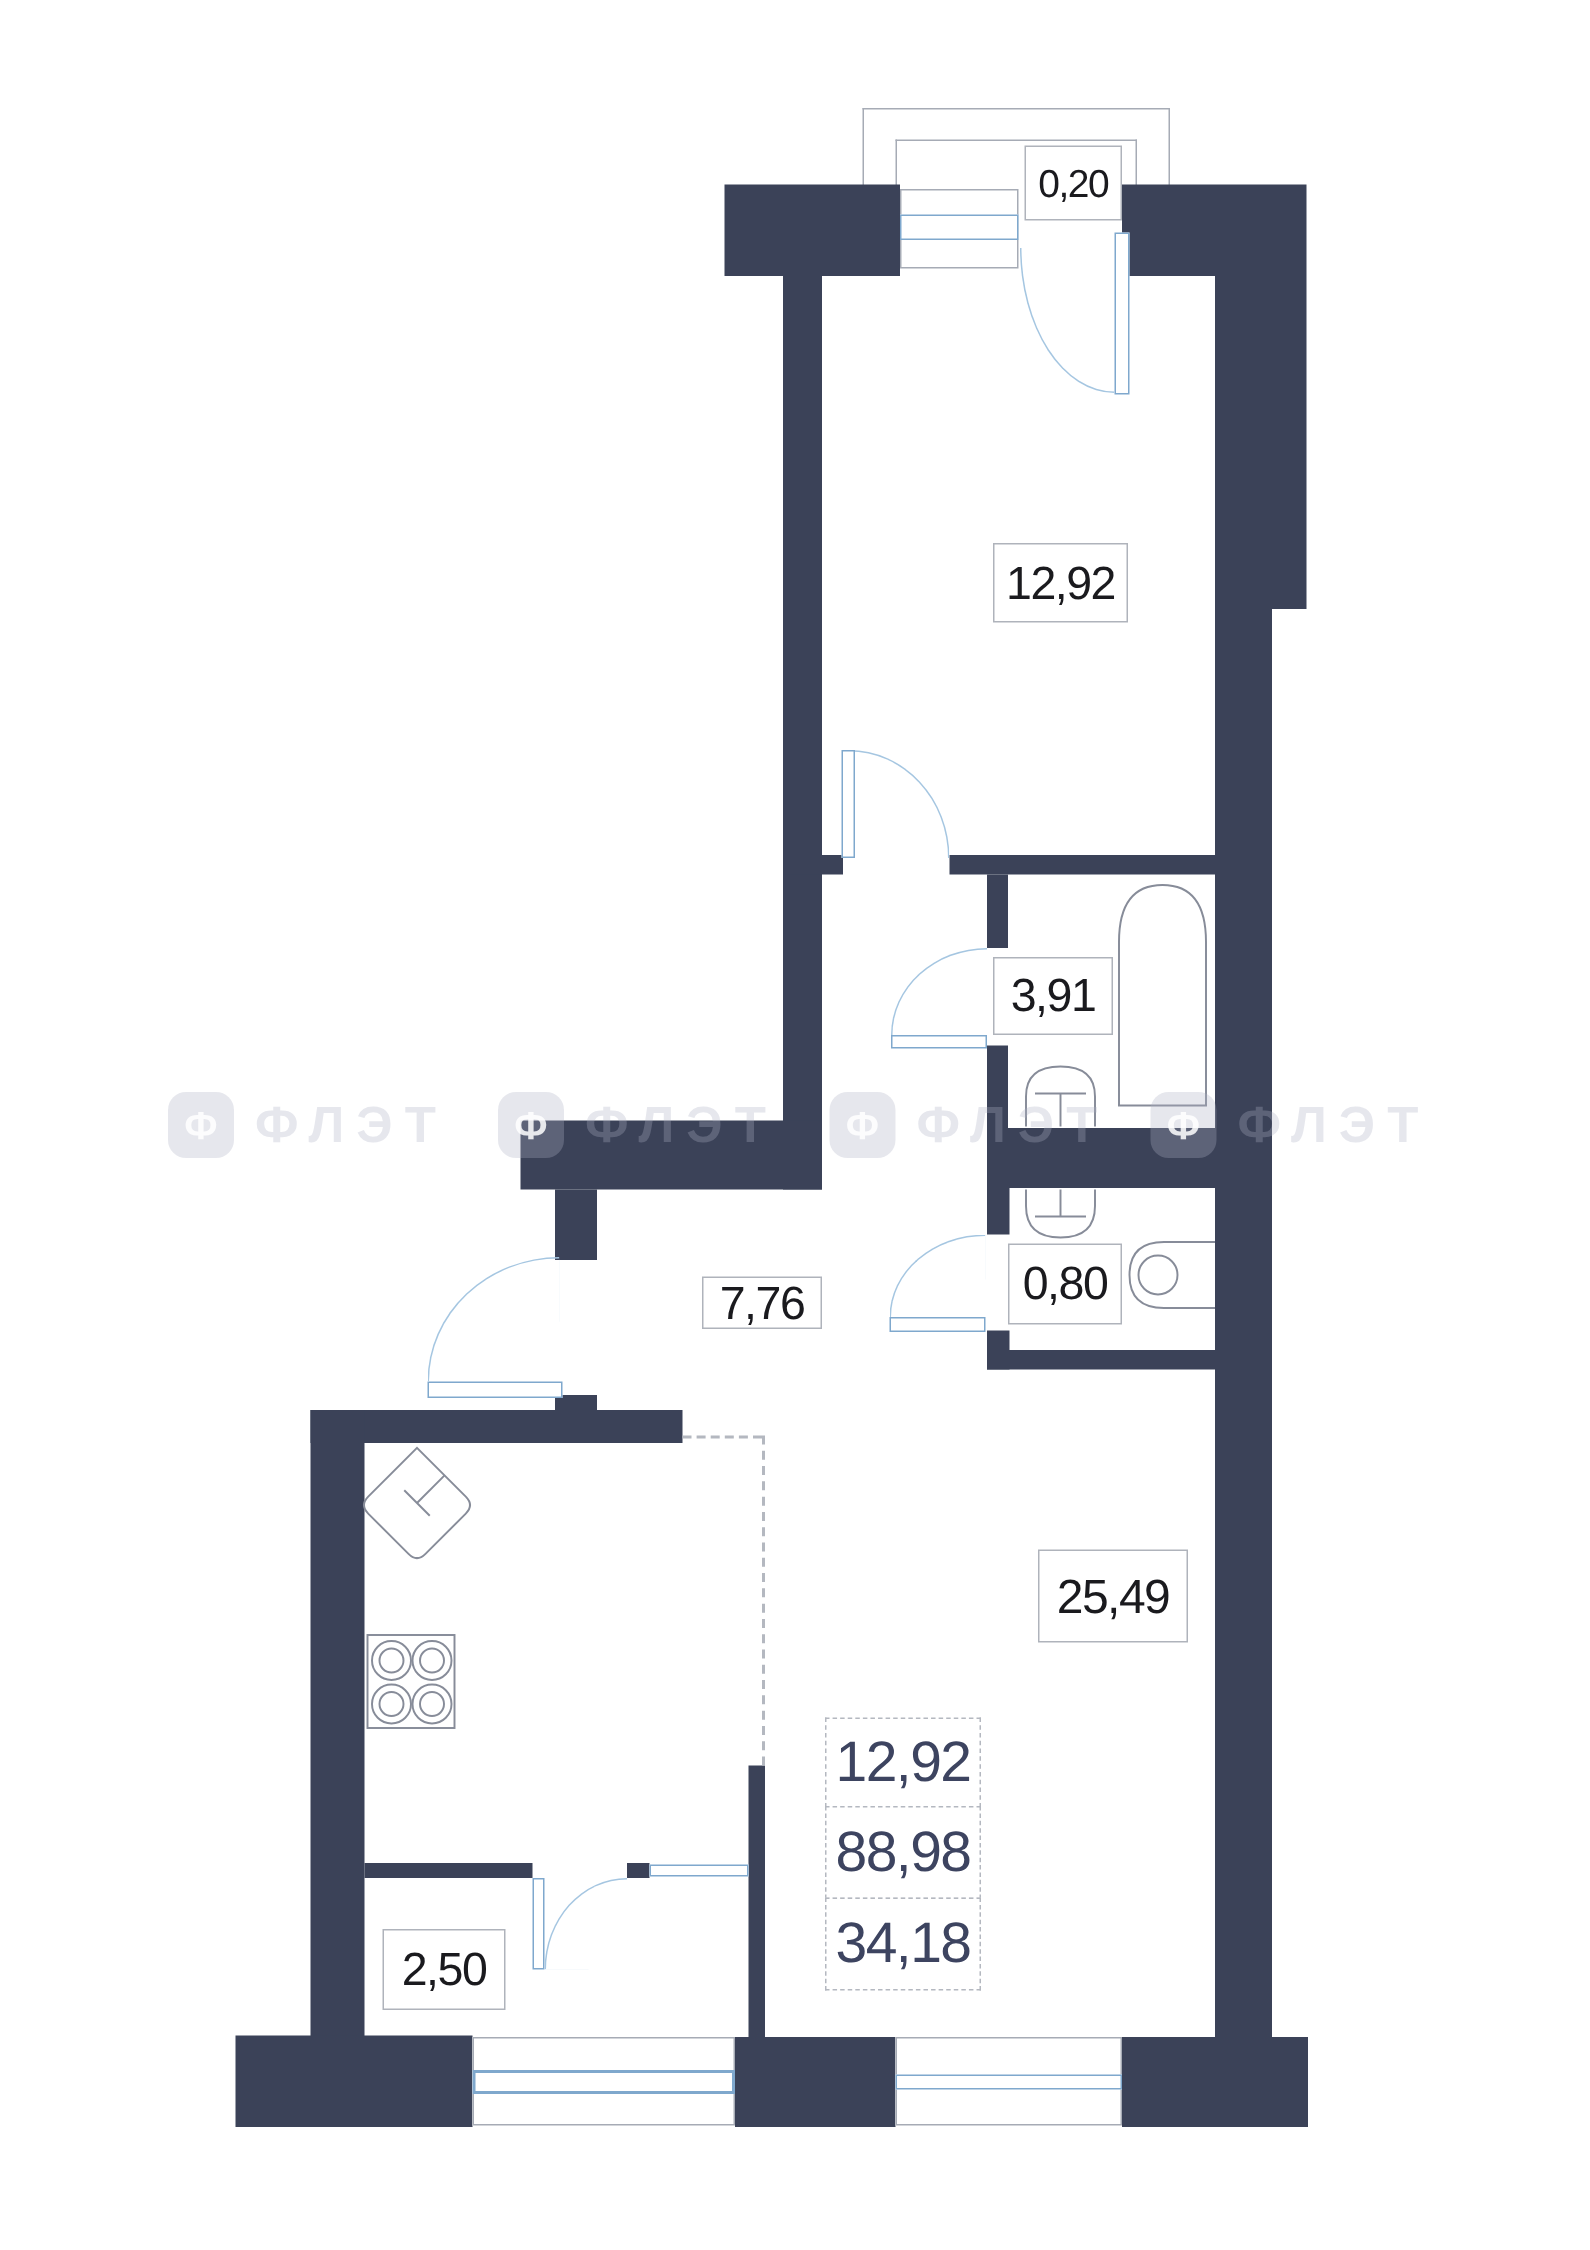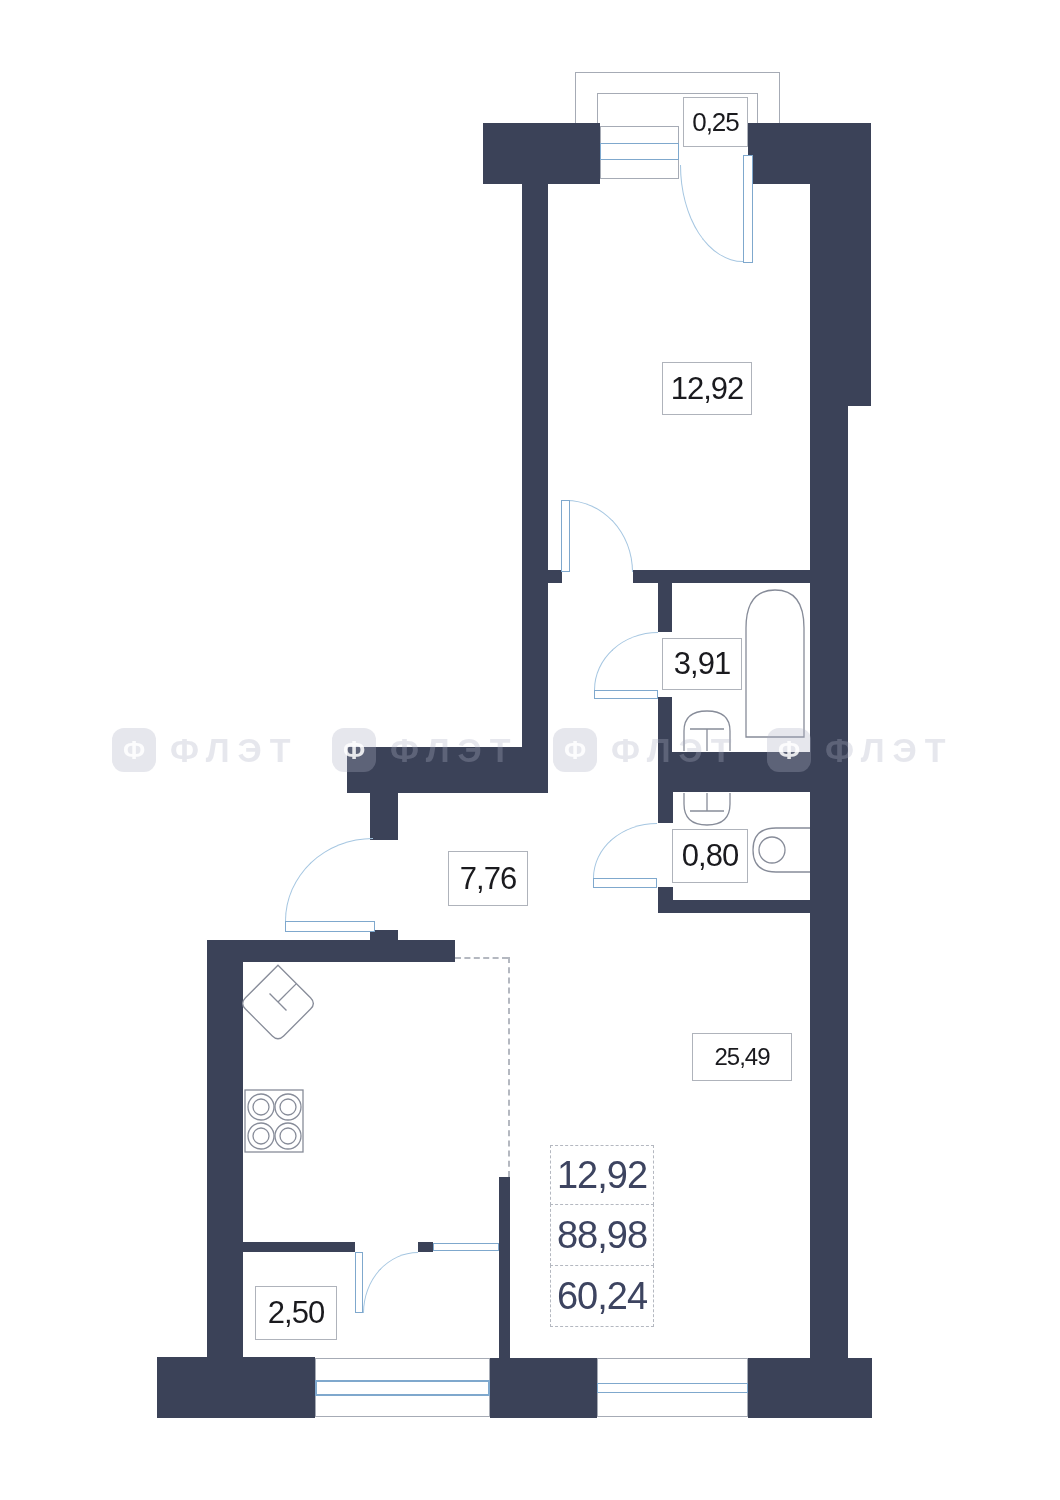--- a/index.html
+++ b/index.html
@@ -124,31 +124,31 @@
         <circle cx="261" cy="1107" r="8"></circle>
       <circle cx="288" cy="1107" r="13"></circle>
         <circle cx="288" cy="1107" r="8"></circle>
       <circle cx="261" cy="1136" r="13"></circle>
         <circle cx="261" cy="1136" r="8"></circle>
       <circle cx="288" cy="1136" r="13"></circle>
         <circle cx="288" cy="1136" r="8"></circle>
     </g>
   </svg>
 
-  <div class="lbl" style="left:683px;top:97px;width:65px;height:50px;font-size:26px;">0,25</div>
+  <div class="lbl" style="left:683px;top:97px;width:65px;height:50px;font-size:26px;">0,20</div>
   <div class="lbl" style="left:662px;top:362px;width:90px;height:53px;font-size:31px;">12,92</div>
   <div class="lbl" style="left:662px;top:638px;width:80px;height:52px;font-size:31px;">3,91</div>
-  <div class="lbl" style="left:448px;top:851px;width:80px;height:55px;font-size:31px;text-align:right;">7,76</div>
+  <div class="lbl" style="left:468px;top:851px;width:80px;height:35px;font-size:31px;text-align:right;">7,76</div>
   <div class="lbl" style="left:672px;top:829px;width:76px;height:54px;font-size:31px;">0,80</div>
-  <div class="lbl" style="left:692px;top:1033px;width:100px;height:48px;font-size:24px;">25,49</div>
+  <div class="lbl" style="left:692px;top:1033px;width:100px;height:62px;font-size:32px;">25,49</div>
   <div class="lbl" style="left:255px;top:1286px;width:82px;height:54px;font-size:31px;">2,50</div>
 
   <div class="sum-cell" style="left:550px;top:1145px;width:104px;height:60px;">12,92</div>
   <div class="sum-cell" style="left:550px;top:1204px;width:104px;height:62px;">88,98</div>
-  <div class="sum-cell" style="left:550px;top:1265px;width:104px;height:62px;">60,24</div>
+  <div class="sum-cell" style="left:550px;top:1265px;width:104px;height:62px;">34,18</div>
 
   <div class="wm" style="left:112px;top:727px;">
     <div class="wm-logo">Ф</div>
     <div class="wm-text">ФЛЭТ</div>
   </div>
   <div class="wm" style="left:332px;top:727px;">
     <div class="wm-logo">Ф</div>
     <div class="wm-text">ФЛЭТ</div>
   </div>
   <div class="wm" style="left:553px;top:727px;">

